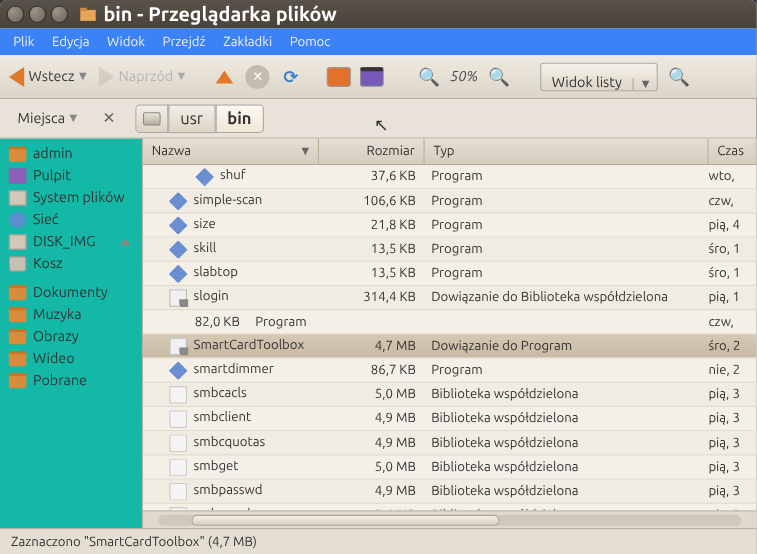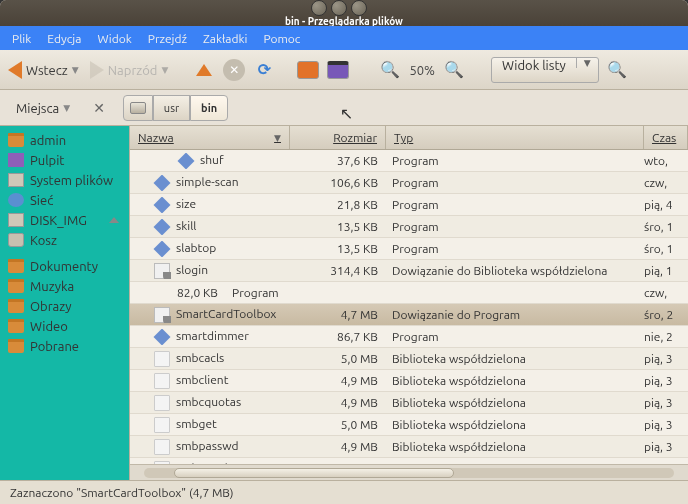--- a/index.html
+++ b/index.html
@@ -1,71 +1,71 @@
 <!DOCTYPE html>
 <html><head>
 <meta charset="utf-8">
 <style>
 * { margin: 0; padding: 0; box-sizing: border-box; font-family: "Ubuntu", "DejaVu Sans", sans-serif; }
 body { background: #3a3a3a; width: 688px; height: 504px; overflow: hidden; }
 
 .window { width: 688px; height: 504px; background: #e8e2d8; display: flex; flex-direction: column; border-radius: 6px 6px 0 0; box-shadow: 0 2px 8px rgba(0,0,0,0.5); }
 
-.titlebar { height: 26px; background: linear-gradient(#595248,#4a4238); display: flex; align-items: center; padding: 0 6px; color: #fff; font-size: 10px; font-weight: bold; border-radius: 6px 6px 0 0; flex-direction: column; }
+.titlebar { height: 26px; background: linear-gradient(#595248,#4a4238); display: flex; align-items: center; padding: 0 6px; color: #fff; font-size: 18px; font-weight: bold; border-radius: 6px 6px 0 0; }
 .title-controls { display: flex; gap: 4px; margin-right: 10px; }
 .tc { width: 16px; height: 16px; border-radius: 50%; background: radial-gradient(circle at 30% 30%, #9b9587, #6a6456); border: 1px solid #333; }
 .title-icon { width: 16px; height: 16px; margin-right: 6px; }
 
 .menubar { height: 24px; background: #3b82f6; display: flex; align-items: center; padding: 0 6px; gap: 4px; color: #eee; font-size: 12px; }
 .menubar span { padding: 2px 6px; cursor: default; }
 
 .toolbar { height: 40px; background: linear-gradient(#efeae0,#dcd5c8); border-bottom: 1px solid #b9b09e; display: flex; align-items: center; padding: 0 8px; gap: 8px; }
 .tbtn { display: flex; align-items: center; gap: 4px; font-size: 13px; color: #3a3a3a; }
 .arrow-l, .arrow-r { width: 0; height: 0; border-top: 9px solid transparent; border-bottom: 9px solid transparent; }
 .arrow-l { border-right: 14px solid #e07a2a; }
 .arrow-r { border-left: 14px solid #c9c2b5; }
 .arrow-up { width: 0; height: 0; border-left: 8px solid transparent; border-right: 8px solid transparent; border-bottom: 12px solid #e07a2a; }
 .drop { width: 10px; font-size: 9px; color: #888; }
 .icbtn { width: 22px; height: 22px; display: flex; align-items: center; justify-content: center; border-radius: 3px; }
 .stop { background: #c4bdaf; color: #fff; font-weight: bold; border-radius: 50%; font-size: 12px; }
 .reload { color: #3a7fd4; font-size: 16px; font-weight: bold; }
 .home { background: #e27229; width: 22px; height: 18px; border: 1px solid #999; }
 .monitor { background: #7858b8; width: 22px; height: 18px; border: 1px solid #999; border-top: 4px solid #333; }
 .zoom { font-size: 16px; color: #555; }
-.zoomtxt { font-size: 13px; color: #444; }
-.viewctl { display: flex; align-items: flex-start; background: linear-gradient(#f6f2ea,#ddd5c6); border: 1px solid #aaa; border-radius: 3px; height: 26px; }
+.zoomtxt { font-size: 13px; color: #444; font-style: italic; }
+.viewctl { display: flex; align-items: flex-end; background: linear-gradient(#f6f2ea,#ddd5c6); border: 1px solid #aaa; border-radius: 3px; height: 26px; }
 .viewctl .vlabel { padding: 0 10px; font-size: 13px; color: #333; }
 .viewctl .vdrop { width: 22px; text-align: center; border-left: 1px solid #aaa; font-size: 9px; color: #666; }
 .search { font-size: 16px; color: #555; }
 
 .pathbar { height: 36px; display: flex; align-items: center; padding: 0 8px; gap: 6px; border-bottom: 1px solid #b9b09e; }
 .places-btn { font-size: 13px; color: #333; padding: 4px 8px; display: flex; align-items: center; gap: 4px; }
 .closex { font-size: 14px; color: #666; font-weight: bold; margin-left: 6px; }
 .pathseg { display: flex; margin-left: 12px; }
-.seg { height: 26px; padding: 0 10px; display: flex; align-items: center; font-size: 11px; background: linear-gradient(#f4efe5,#dcd4c5); border: 1px solid #aaa; color: #333; }
+.seg { height: 26px; padding: 0 10px; display: flex; align-items: center; font-size: 15px; background: linear-gradient(#f4efe5,#dcd4c5); border: 1px solid #aaa; color: #333; }
 .seg.icon { padding: 0 6px; border-radius: 4px 0 0 4px; }
 .seg.active { background: linear-gradient(#fff8ee,#efe7d7); font-weight: bold; border-radius: 0 4px 4px 0; }
 .hdicon { width: 16px; height: 12px; background: linear-gradient(#e8e4d8,#b8b0a0); border: 1px solid #888; border-radius: 2px; }
 .cursor { position: absolute; left: 340px; top: 104px; font-size: 16px; color: #333; }
 
 .body { flex: 1; display: flex; overflow: hidden; }
 .sidebar { width: 130px; background: #14b8a6; border-right: 1px solid #b9b09e; padding: 4px 0; font-size: 13px; }
 .sb-item { display: flex; align-items: center; padding: 3px 8px; gap: 6px; color: #333; }
 .sb-item.group-sep { margin-top: 6px; }
 .sb-ic { width: 16px; height: 14px; flex-shrink: 0; }
 .ic-folder { background: #d88b3a; border-radius: 1px 1px 2px 2px; border-top: 3px solid #c47624; }
 .ic-desktop { background: #8e5fb8; }
 .ic-fs { background: #d0c8b8; border: 1px solid #999; }
 .ic-net { background: #5a8fd0; border-radius: 50%; }
 .ic-disk { background: #d0c8b8; border: 1px solid #999; position: relative; }
 .ic-eject { width: 0; height: 0; border-left: 5px solid transparent; border-right: 5px solid transparent; border-bottom: 6px solid #888; margin-left: auto; margin-right: 2px; }
 .ic-trash { background: #c8c0b0; border: 1px solid #999; border-radius: 2px 2px 3px 3px; }
 
 .main { flex: 1; display: flex; flex-direction: column; overflow: hidden; background: #f4f0e8; }
-.cols { height: 24px; background: linear-gradient(#e5dfd2,#d5cdbe); border-bottom: 1px solid #b0a896; display: flex; font-size: 12px; color: #333; text-decoration: underline; }
+.cols { height: 24px; background: linear-gradient(#e5dfd2,#d5cdbe); border-bottom: 1px solid #b0a896; display: flex; font-size: 12px; color: #333; }
 .col { padding: 4px 8px; border-right: 1px solid #b8b09e; display: flex; align-items: center; }
 .col.name { width: 160px; justify-content: space-between; }
 .col.size { width: 96px; justify-content: flex-end; }
 .col.type { flex: 1; }
 .col.time { width: 44px; }
 .sortind { font-size: 9px; color: #666; }
 
 .rows { flex: 1; overflow: hidden; }
 .row { height: 22px; display: flex; align-items: center; font-size: 12px; color: #333; border-bottom: 1px solid #e0dace; }
 .row:nth-child(even) { background: #f0ece2; }

